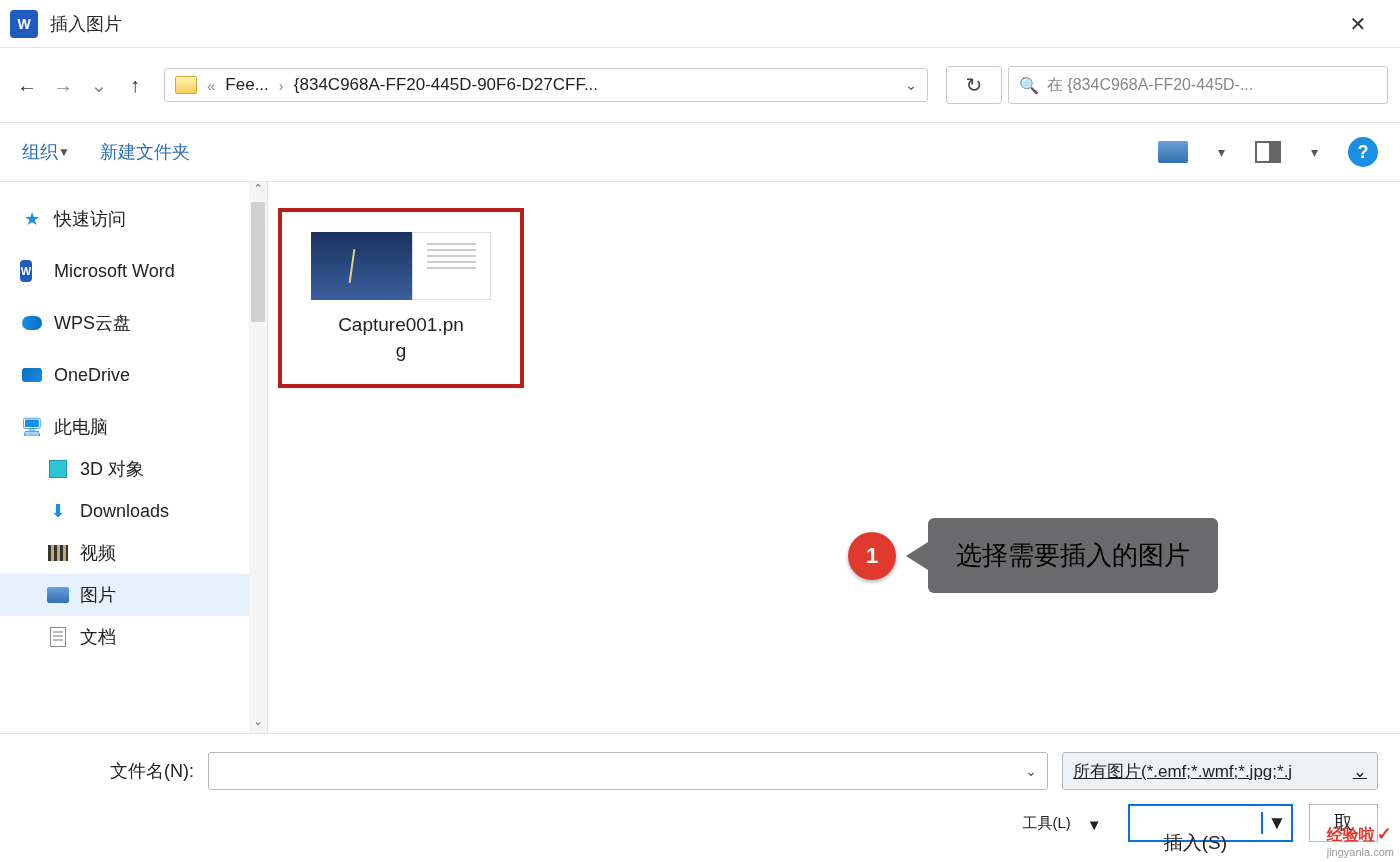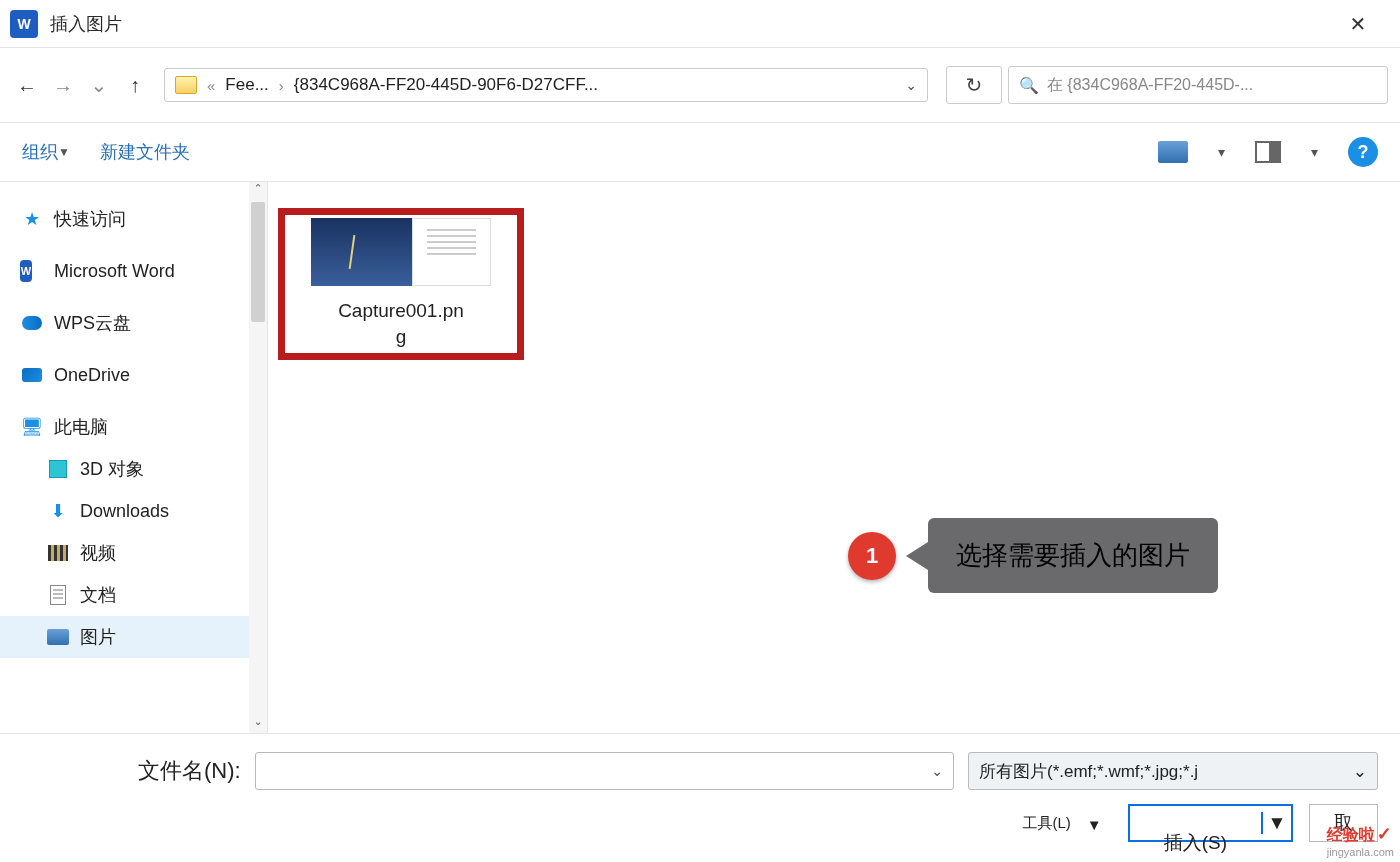--- a/index.html
+++ b/index.html
@@ -146,22 +146,22 @@
   .ico-dl { color:#1a8fe6; font-size:18px;}
   .ico-vid { width:20px;height:16px;background:repeating-linear-gradient(90deg,#333 0 3px,#c9a968 3px 6px);}
   .ico-pic { width:22px; height:16px; background: linear-gradient(#6aa0d8,#3270b0); border-radius:2px;}
   .ico-doc { width:16px;height:20px;border:1px solid #888;background:#fff;position:relative;}
   .ico-doc::after{content:"";position:absolute;left:2px;right:2px;top:3px;height:2px;background:#bbb;box-shadow:0 4px 0 #bbb,0 8px 0 #bbb;}
 
   .filepane {
     flex:1; position:relative; padding: 26px 10px; display:flex; align-items:flex-start;
   }
   .file-card {
-    width: 246px; height: 152px;
-    border: 7px solid #b91c1c;
+    width: 246px; height: 180px;
+    border: 4px solid #b91c1c;
     display:flex; flex-direction:column; align-items:center; justify-content:center;
     gap: 12px;
   }
   .thumb-pic {
     width: 180px; height: 68px;
     display:flex;
   }
   .tp-left { flex:1.3; background:linear-gradient(180deg,#1a3260,#3a5f9c); position:relative;}
   .tp-left::after{content:"";position:absolute;left:40%;top:25%;width:2px;height:50%;background:#e0d080;transform:rotate(8deg);}
   .tp-right { flex:1; background:#fff; border:1px solid #ddd; position:relative;}
@@ -196,34 +196,34 @@
     border-radius:6px;
   }
 
   
   .footer {
     padding: 18px 22px 10px 22px;
   }
   .fn-row {
     display:flex; align-items:center; gap: 14px;
   }
-  .fn-label { font-size: 22px; margin-left: 116px;}
+  .fn-label { font-size: 18px; margin-left: 88px;}
   .fn-input {
     flex:1; height:38px;
     border:1px solid #b9b9b9; border-radius:3px;
     display:flex;align-items:center;justify-content:flex-end;
     padding: 0 10px;
   }
   .fn-input .chev { color:#555; font-size:14px;}
   .fn-filter {
-    width: 410px; height:38px;
+    width: 316px; height:38px;
     border:1px solid #b9b9b9; border-radius:3px;
     background:#eef2f5;
     display:flex;align-items:center;justify-content:space-between;
-    padding: 0 10px; font-size:17px;
+    padding: 0 10px; font-size:17px;text-decoration:underline;
   }
   .btn-row {
     display:flex; align-items:center; justify-content:flex-end;
     gap: 16px; margin-top: 14px;
   }
   .tool-drop { display:flex;align-items:flex-end; gap:16px; font-size:15px; margin-right:10px;}
   .btn {
     height: 38px;
     border:2px solid #0a6fe0;
     display:flex;align-items:center;
@@ -335,31 +335,31 @@
       <div class="sb-item sb-child">
         <span class="ico ico-dl">⬇</span>
         <span>Downloads</span>
       </div>
       <div class="sb-item sb-child">
         <span class="ico">
             <span class="ico-vid"></span>
           </span>
         <span>视频</span>
       </div>
+      <div class="sb-item sb-child active">
+        <span class="ico">
+            <span class="ico-pic"></span>
+          </span>
+        <span>图片</span>
+      </div>
       <div class="sb-item sb-child">
         <span class="ico">
             <span class="ico-doc"></span>
           </span>
         <span>文档</span>
-      </div>
-      <div class="sb-item sb-child active">
-        <span class="ico">
-            <span class="ico-pic"></span>
-          </span>
-        <span>图片</span>
       </div>
     </div>
   </div>
 
   <div class="filepane">
     <div class="file-card">
       <div class="thumb-pic">
         <div class="tp-left"></div>
         <div class="tp-right"></div>
       </div>

